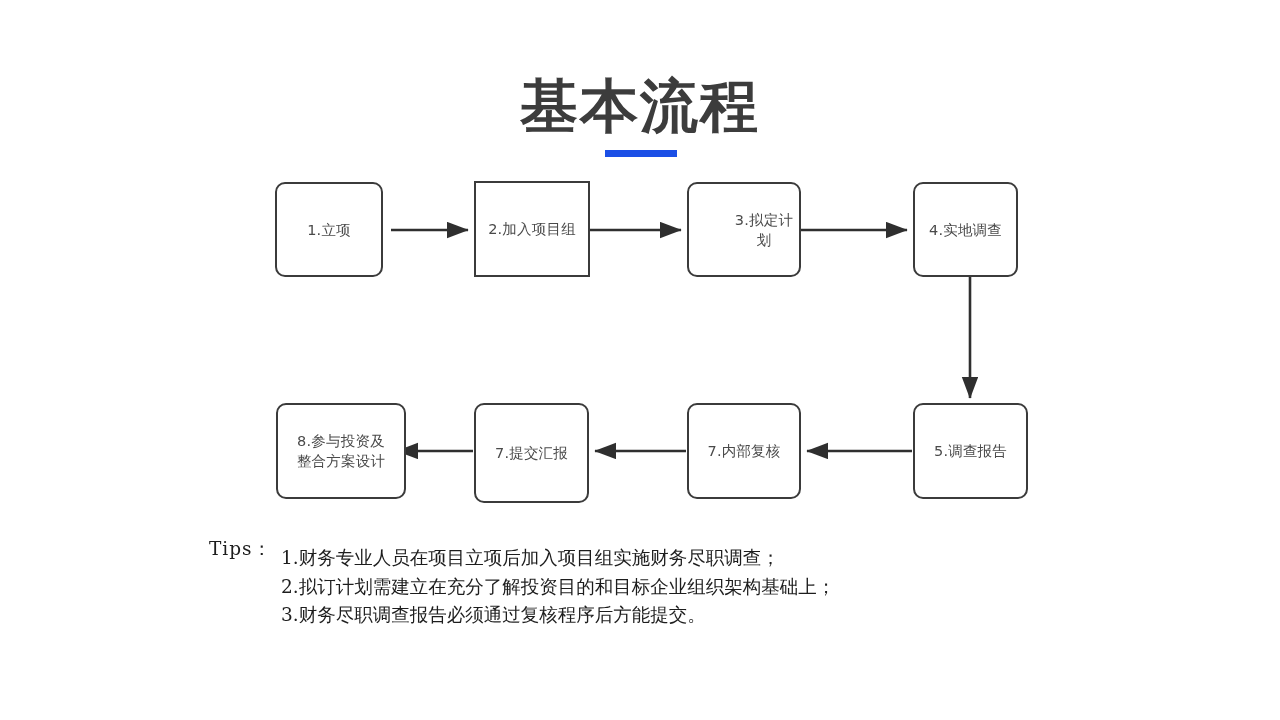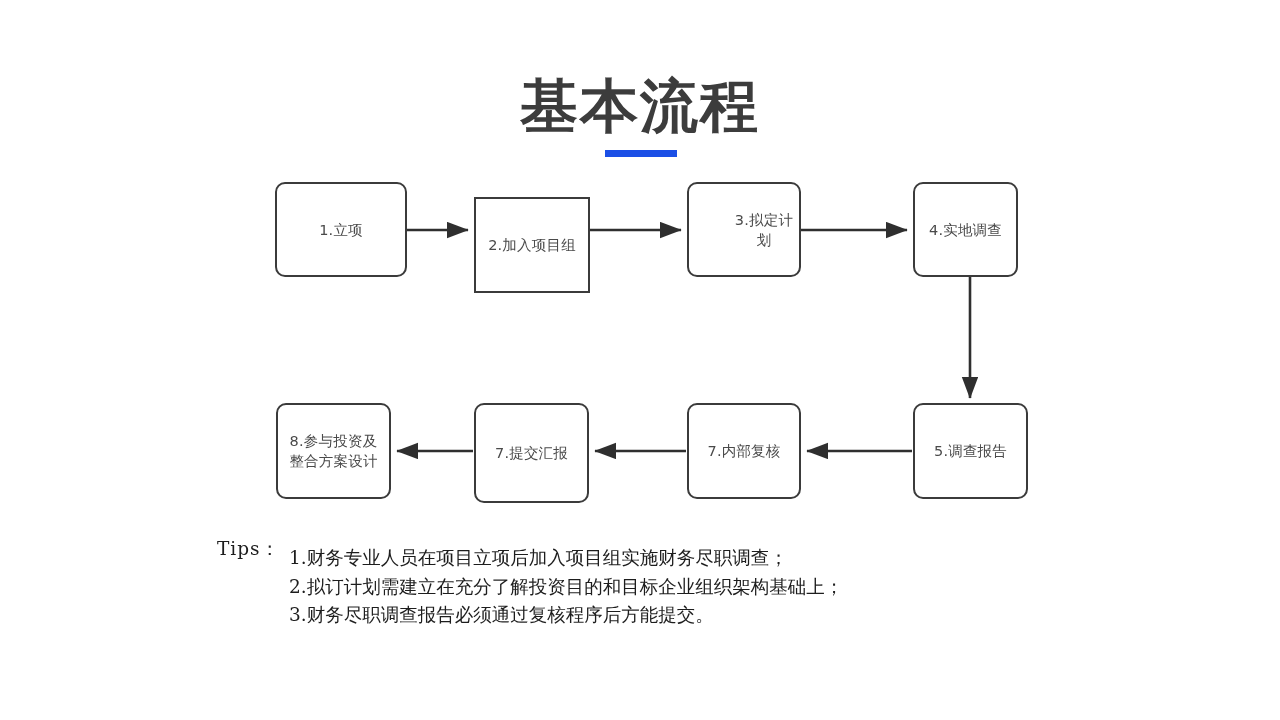--- a/index.html
+++ b/index.html
@@ -70,45 +70,44 @@
     font-family: "DejaVu Sans", "Liberation Sans", sans-serif;
     font-size: 14.5px;
     line-height: 1.38;
     letter-spacing: 0.2px;
   }
   .node.rounded { border-radius: 10px; }
   .node.square  { border-radius: 0px; }
   .node .label { white-space: pre-line; }
 
   
-  #node-1 { left:275px; top:182px; width:132px; height:95px; }
-  #node-2 { left:474px; top:181px; width:116px; height:96px;margin-top:16px; }
+  #node-1 { left:275px; top:182px; width:108px; height:95px; }
+  #node-2 { left:474px; top:181px; width:116px; height:96px; }
   #node-3 { left:687px; top:182px; width:114px; height:95px;padding-left:40px; }
   #node-4 { left:913px; top:182px; width:105px; height:95px; }
   #node-5 { left:913px; top:403px; width:115px; height:96px; }
   #node-6 { left:687px; top:403px; width:114px; height:96px; }
   #node-7 { left:474px; top:403px; width:115px; height:100px; }
-  #node-8 { left:276px; top:403px; width:115px; height:96px; }
+  #node-8 { left:276px; top:403px; width:130px; height:96px; }
 
   
   .tips {
     position: absolute;
     left: 209px;
     top: 535px;
     font-family: "DejaVu Serif", "Liberation Serif", serif;
     font-size: 18.5px;
     color: #1d1d1d;
     line-height: 1.55;
     display: flex;
     align-items: flex-start;
   }
   .tips-label {
     white-space: nowrap;
     letter-spacing: 1px;
-    margin-left: 8px;
   }
   .tips-list {
     margin: 9px;
     padding: 0;
     list-style: none;
   }
   .tips-list li { white-space: nowrap; }
 </style>
 </head>
 <body>

